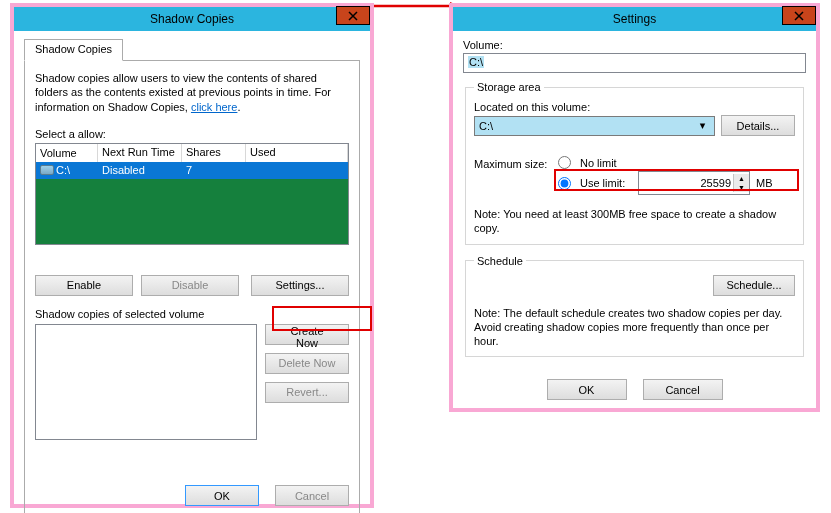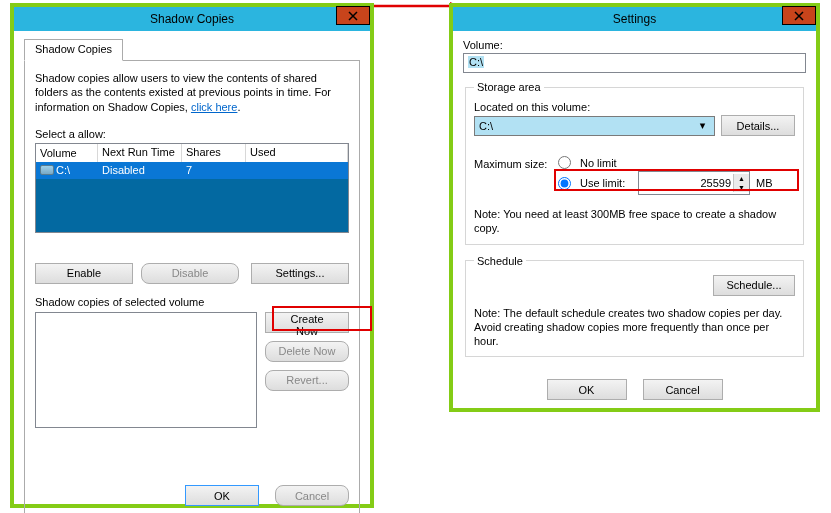--- a/index.html
+++ b/index.html
@@ -8,21 +8,21 @@
     font-family: "Segoe UI", Tahoma, sans-serif;
     font-size: 11px;
     background: #fff;
     width: 831px;
     height: 513px;
     position: relative;
   }
   .window {
     position: absolute;
     background: #fff;
-    border: 4px solid #84cc16;
+    border: 4px solid #f9a8d4;
   }
   .window.shadow {
     left: 10px;
     top: 3px;
     width: 364px;
     height: 505px;
   }
   .window.settings {
     left: 449px;
     top: 3px;
@@ -83,22 +83,22 @@
     height: 455px;
     position: relative;
   }
   .desc { line-height: 1.3; }
   .link { color: #0066cc; text-decoration: underline; cursor: pointer; }
   .lbl { display: block; }
   
   .vol-table {
     border: 1px solid #828790;
     width: 100%;
-    height: 90px;
-    background: #0369a1;
+    height: 102px;
+    background: #15803d;
   }
   .vol-head {
     display: flex;
     height: 18px;
     font-size: 11px;
   }
   .vol-head div {
     border-right: 1px solid #d8d8d8;
     padding: 2px 4px;
     background: #fff;
@@ -127,21 +127,21 @@
   .btn {
     height: 21px;
     border: 1px solid #adadad;
     background: linear-gradient(#f3f3f3,#dddddd);
     font-family: inherit;
     font-size: 11px;
     padding: 0 12px;
     text-align: center;
   }
   .btn.w { width: 98px; margin-top: 20px; }
-  .btn.disabled { color: #888; border-radius: 8px; }
+  .btn.disabled { color: #888; }
   .btn-stack .btn { width: 84px; display:block; margin-bottom:8px;}
   
   .sel-box {
     display:flex;
     gap:8px;
     margin-top:4px;
   }
   .sel-list {
     flex:1;
     height: 116px;

